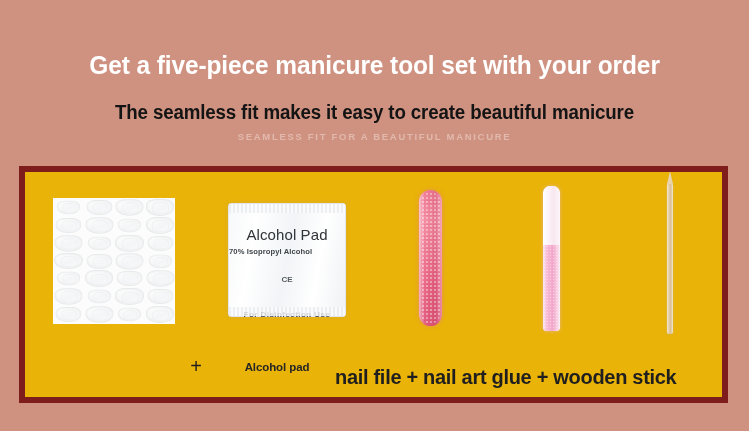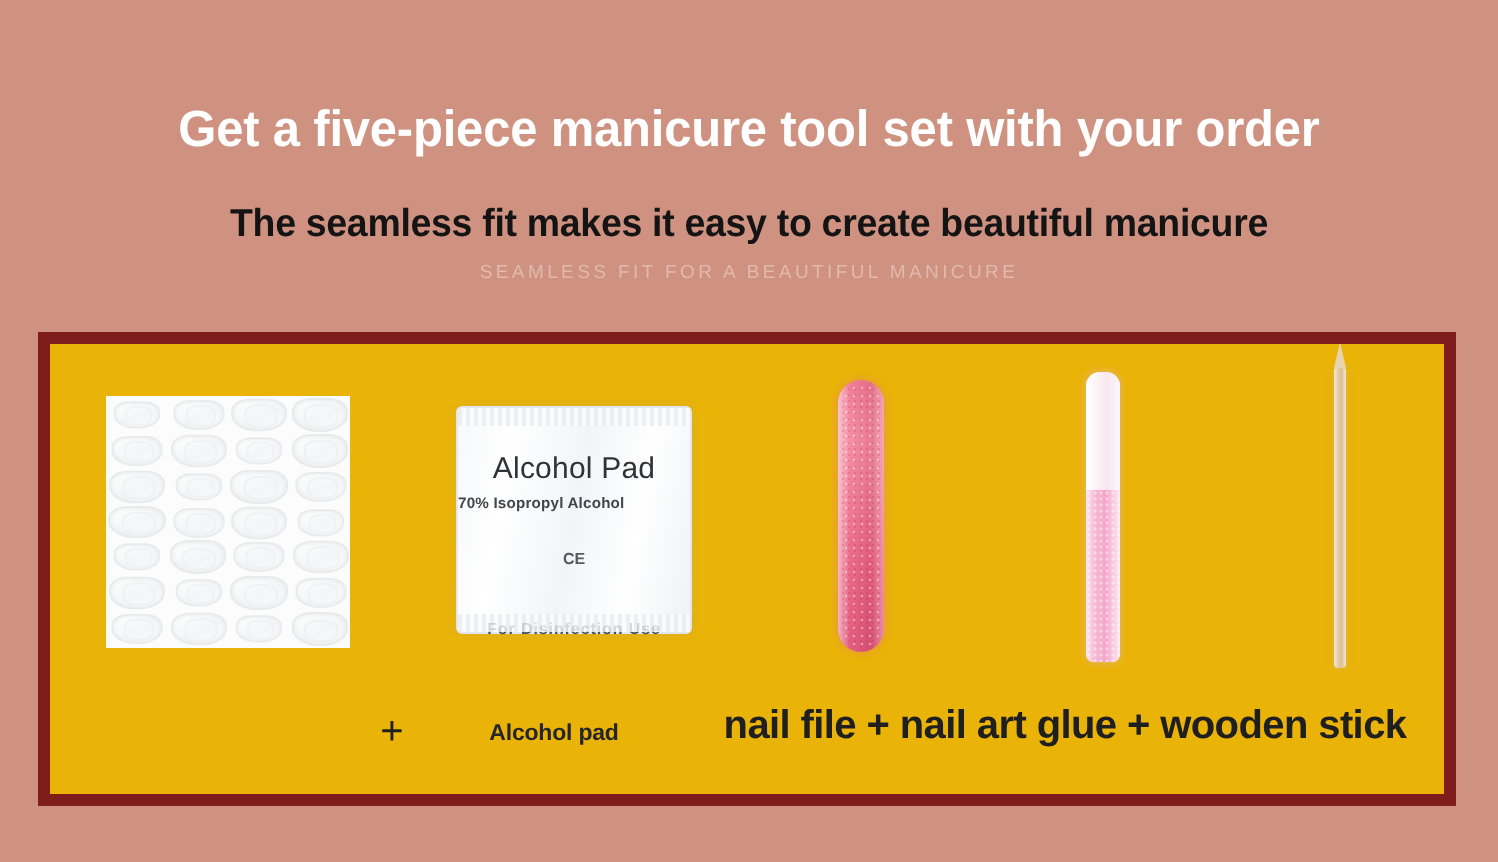--- a/index.html
+++ b/index.html
@@ -54,21 +54,21 @@
   }
 
   .eyebrow {
     position: absolute;
     left: 0;
     top: 131px;
     width: 749px;
     text-align: center;
     color: #e2b9ad;
     font-family: "Liberation Sans", sans-serif;
-    font-weight: 400;
+    font-weight: 700;
     font-size: 9.5px;
     letter-spacing: 1.7px;
     white-space: nowrap;
   }
 
   
   .panel {
     position: absolute;
     left: 19px;
     top: 166px;
@@ -332,23 +332,23 @@
   .cap-pad {
     left: 185px;
     top: 15px;
     width: 134px;
     text-align: center;
     font-size: 11.5px;
     letter-spacing: -0.1px;
   }
   .cap-rest {
     left: 310px;
-    top: 6px;
+    top: 20px;
     width: 395px;
-    text-align: center;
+    text-align: left;
     font-size: 20px;
     letter-spacing: -0.3px;
     color: #1f1f1f;
     white-space: nowrap;
   }
 </style>
 </head>
 <body>
 
 <div class="banner">

